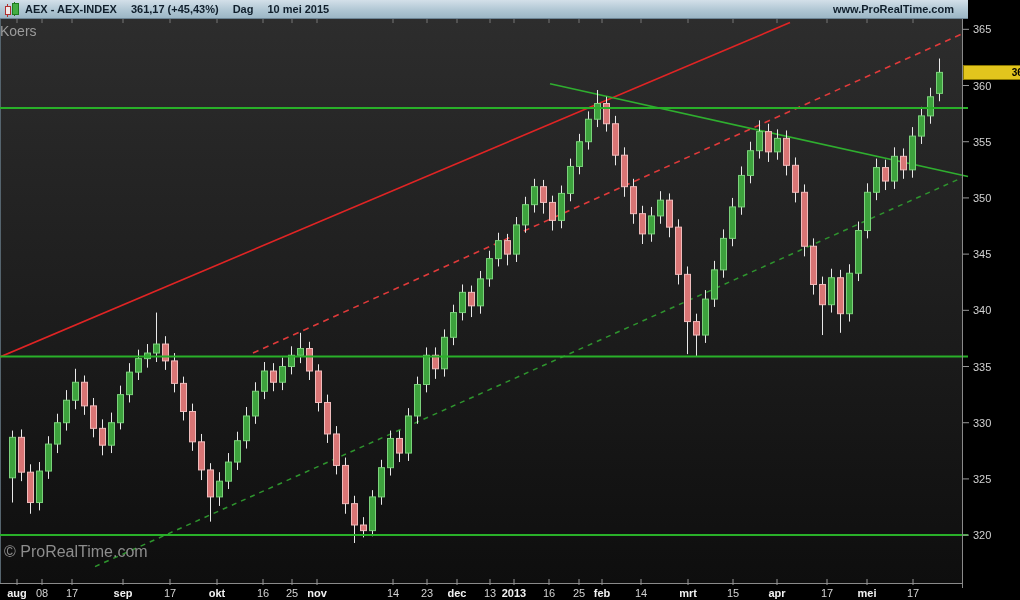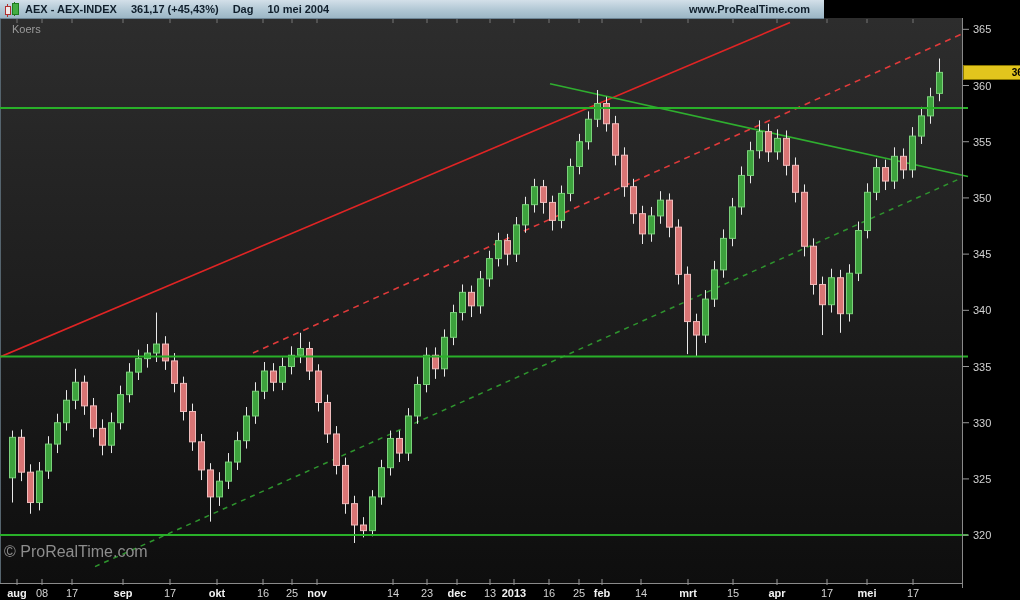--- a/index.html
+++ b/index.html
@@ -1,52 +1,52 @@
 <!DOCTYPE html>
 <html><head>
 <meta charset="utf-8">
 <style>
   html,body{margin:0;padding:0;background:#000;}
   .app{position:relative;width:1020px;height:600px;overflow:hidden;background:#000;
        font-family:"Liberation Sans",sans-serif;}
   
-  .titlebar{position:absolute;left:0;top:0;width:824px;height:18px;
+  .titlebar{position:absolute;left:0;top:0;width:968px;height:18px;
     background:linear-gradient(#d3e0e9,#aec5d2 60%,#9cb6c5);
     border-bottom:1px solid #6c8494;display:flex;align-items:center;
     font-size:11px;font-weight:bold;color:#101f2c;z-index:5;}
   .titlebar .seg{margin-right:14px;white-space:nowrap;}
   .titlebar .spacer{flex:1;}
   .titlebar .site{}
   .tb-icon{position:relative;width:15px;height:14px;margin:0 6px 0 4px;}
   .tb-icon .c1{position:absolute;left:1px;top:4px;width:4px;height:7px;border:1px solid #b03030;background:#e4djad;background:#f0e8e8;}
   .tb-icon .c1:before{content:"";position:absolute;left:1px;top:-3px;width:1px;height:13px;background:#b03030;z-index:-1;}
   .tb-icon .c2{position:absolute;left:8px;top:1px;width:5px;height:10px;border:1px solid #1e7c1e;background:#43ad43;}
   .tb-icon .c2:before{content:"";position:absolute;left:1px;top:-2px;width:1px;height:14px;background:#1e7c1e;z-index:-1;}
   
-  .koers{position:absolute;left:12px;top:23px;font-size:11px;color:#9b9b9b;z-index:3;}
+  .koers{position:absolute;left:0;top:23px;font-size:14px;color:#9b9b9b;z-index:3;}
   .watermark{position:absolute;left:4px;top:543px;font-size:16px;color:#8d8d8d;z-index:3;}
   .price-badge{position:absolute;left:963px;width:42px;height:13px;line-height:13px;
     background:#e2c51d;color:#000;font-size:10px;font-weight:bold;text-align:center;
     z-index:4;border:1px solid #8a7700;padding-left:42px;}
   svg{position:absolute;left:0;top:0;z-index:1;}
 </style>
 </head>
 <body>
 
 <div class="app">
 
   <div class="titlebar">
     <span class="tb-icon">
       <span class="c1"></span>
       <span class="c2"></span>
     </span>
     <span class="seg">AEX - AEX-INDEX</span>
     <span class="seg">361,17 (+45,43%)</span>
     <span class="seg">Dag</span>
-    <span class="seg">10 mei 2004</span>
+    <span class="seg">10 mei 2015</span>
     <span class="spacer"></span>
     <span class="seg site">www.ProRealTime.com</span>
   </div>
 
   <svg id="chart-svg" width="1020" height="600">
       <defs>
         <linearGradient id="bg" x1="0" y1="0" x2="0" y2="1">
           <stop offset="0%" stop-color="#2d2d2d"></stop>
           <stop offset="100%" stop-color="#0e0e0e"></stop>
         </linearGradient>

